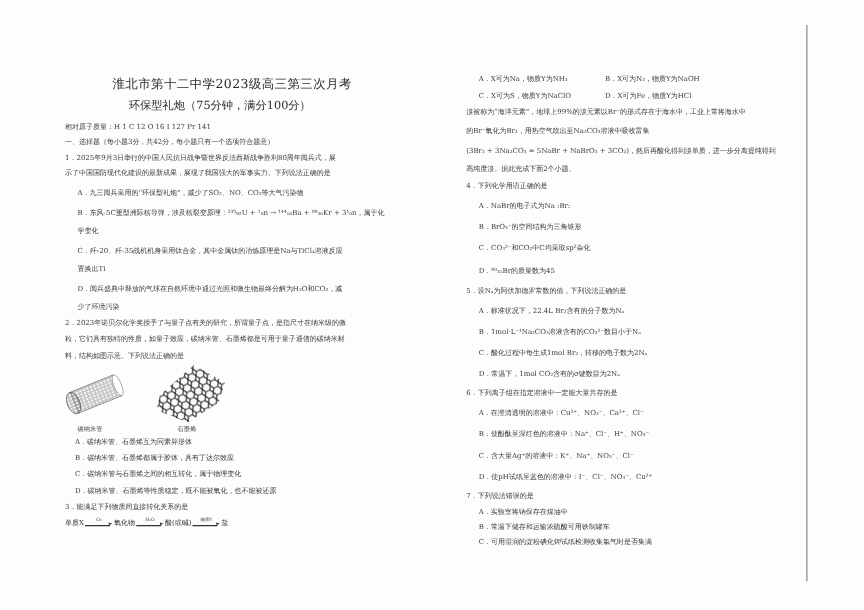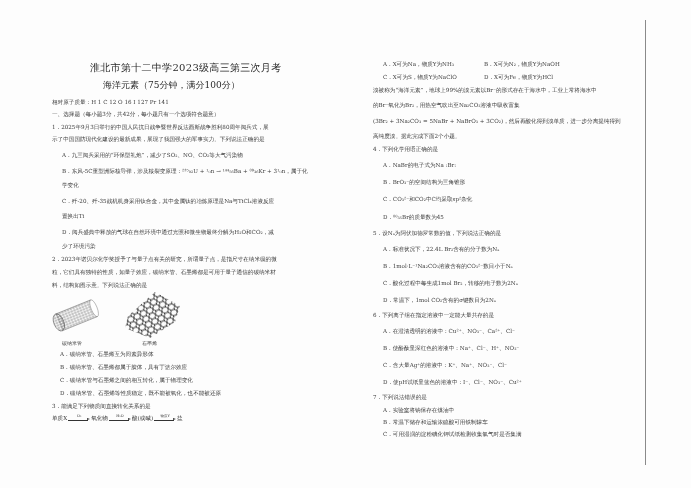--- a/index.html
+++ b/index.html
@@ -17,21 +17,21 @@
   .arrow::before { content:""; position:absolute; left:0; right:2px; top:4px; border-top:0.7px solid #333; }
   .arrow::after { content:""; position:absolute; right:0; top:2.5px; border-left:3px solid #333; border-top:1.8px solid transparent; border-bottom:1.8px solid transparent; }
   .arrow .lbl { position:absolute; left:0; right:0; top:-2px; text-align:center; font-size:3.5px; }
 </style>
 </head>
 <body>
 
 <div class="page">
 
   <div class="t title" style="left:90px;top:64px;">淮北市第十二中学2023级高三第三次月考</div>
-  <div class="t subtitle" style="left:103px;top:82px;">海洋元素（75分钟，满分100分）</div>
+  <div class="t subtitle" style="left:103px;top:82px;">环保型礼炮（75分钟，满分100分）</div>
   <div class="t" style="left:52px;top:99px;">相对原子质量：H 1    C 12    O 16    I 127    Pr 141</div>
   <div class="t" style="left:52px;top:111px;">一、选择题（每小题3分，共42分，每小题只有一个选项符合题意）</div>
 
   <div class="t" style="left:52px;top:124px;">1．2025年9月3日举行的中国人民抗日战争暨世界反法西斯战争胜利80周年阅兵式，展</div>
   <div class="t" style="left:52px;top:136px;">示了中国国防现代化建设的最新成果，展现了我国强大的军事实力。下列说法正确的是</div>
   <div class="t" style="left:62px;top:152px;">A．九三阅兵采用的“环保型礼炮”，减少了SO₂、NO、CO₂等大气污染物</div>
   <div class="t" style="left:62px;top:168px;">B．东风-5C重型洲际核导弹，涉及核裂变原理：²³⁵₉₂U + ¹₀n → ¹⁴⁴₅₆Ba + ⁸⁹₃₆Kr + 3¹₀n，属于化</div>
   <div class="t" style="left:62px;top:182px;">学变化</div>
   <div class="t" style="left:62px;top:198px;">C．歼-20、歼-35战机机身采用钛合金，其中金属钛的冶炼原理是Na与TiCl₄溶液反应</div>
   <div class="t" style="left:62px;top:213px;">置换出Ti</div>

